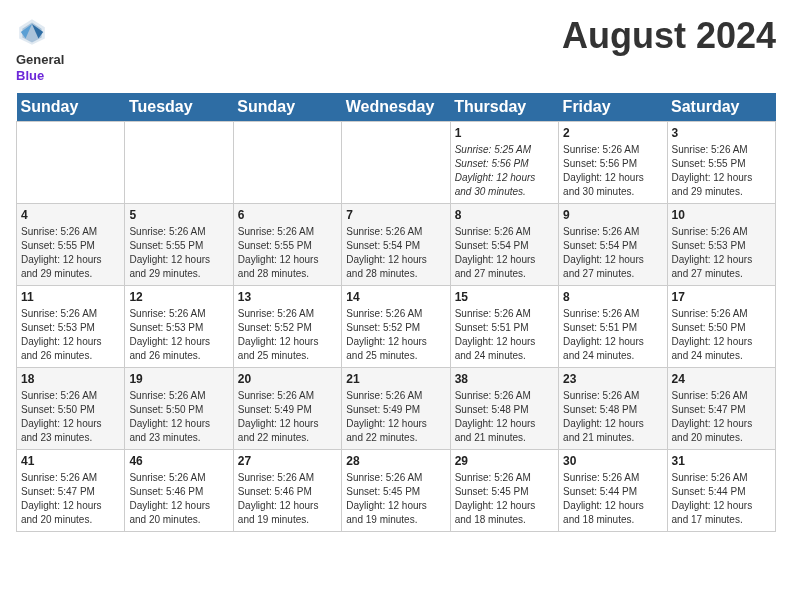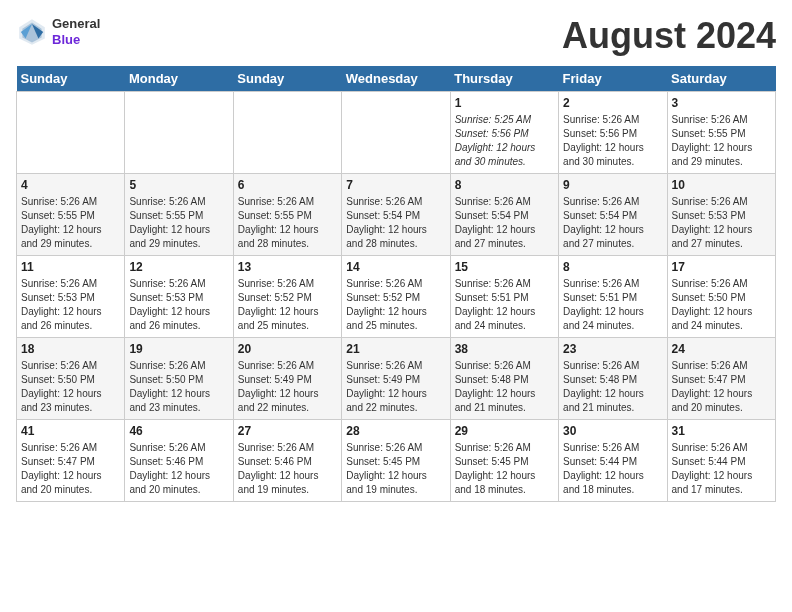--- a/index.html
+++ b/index.html
@@ -13,20 +13,21 @@
     .header-area {
       display: flex;
       justify-content: space-between;
       align-items: flex-start;
       margin-bottom: 10px;
     }
     .logo {
       display: flex;
       align-items: flex-start;
       gap: 4px;
+      flex-direction: column;
     }
     .logo-text {
       font-size: 13px;
       font-weight: bold;
       line-height: 1.2;
     }
     .logo-text .general { color: #333; }
     .logo-text .blue { color: #6d28d9; }
     .logo-icon {
       width: 32px;
@@ -48,21 +49,21 @@
     .calendar-table {
       width: 100%;
       border-collapse: collapse;
       font-size: 11px;
     }
     .calendar-table th {
       background-color: #2e6da4;
       color: #fff;
       padding: 5px 4px;
       text-align: left;
-      font-size: 13px;
+      font-size: 16px;
       font-weight: bold;
     }
     .calendar-table td {
       border: 1px solid #ccc;
       vertical-align: top;
       padding: 4px;
       width: calc(100% / 7);
       min-height: 80px;
     }
     .calendar-table tr:nth-child(even) td {
@@ -104,21 +105,21 @@
   </div>
   <div class="title-area">
     <div class="month-year">August 2024</div>
   </div>
 </div>
 
 <table class="calendar-table">
   <thead>
     <tr>
     <th>Sunday</th>
-        <th>Monday</th>
+        <th>Tuesday</th>
         <th>Sunday</th>
         <th>Wednesday</th>
         <th>Thursday</th>
         <th>Friday</th>
         <th>Saturday</th>
       </tr>
   </thead>
   <tbody id="calendar-body">
   <tr>
         <td class="empty-cell"></td>

